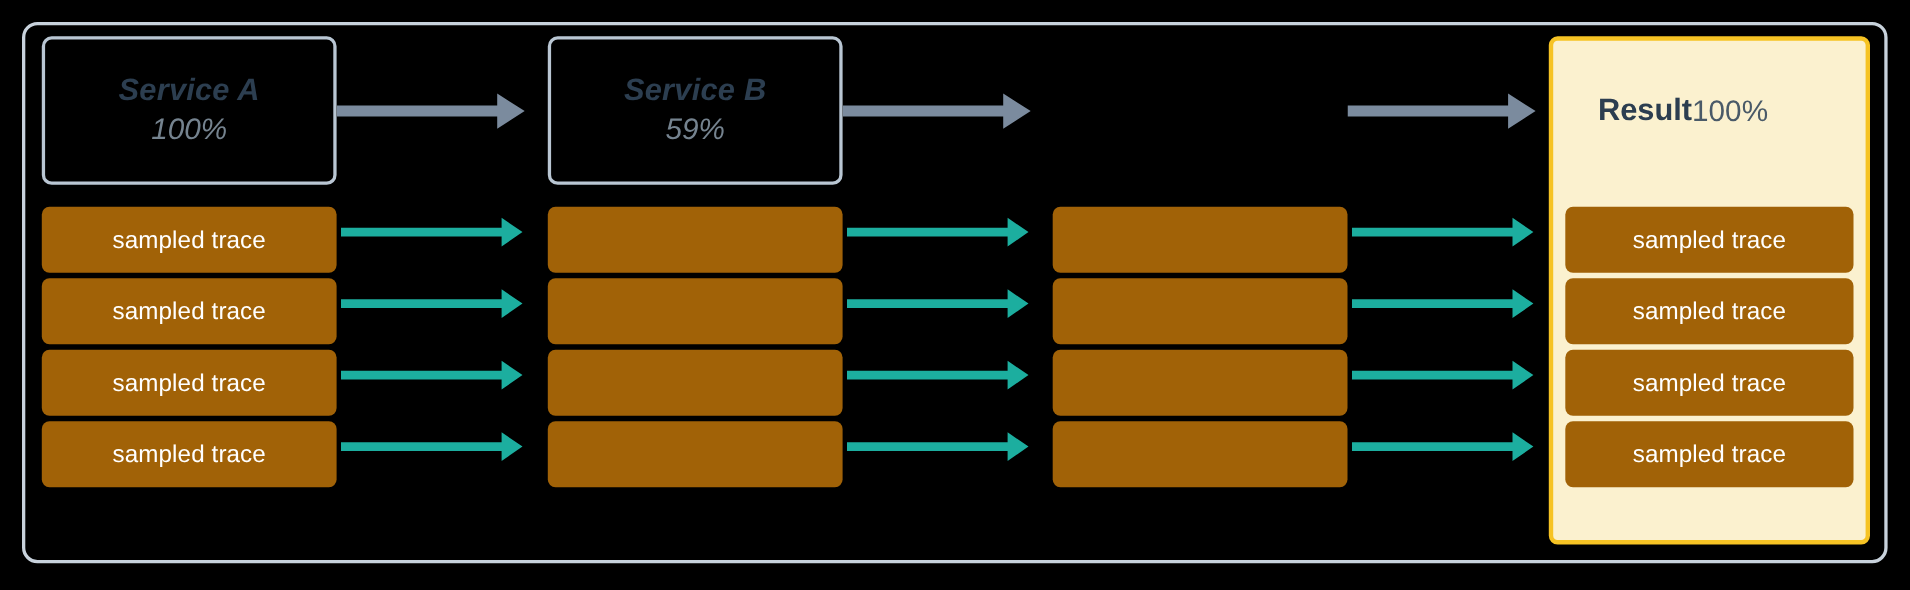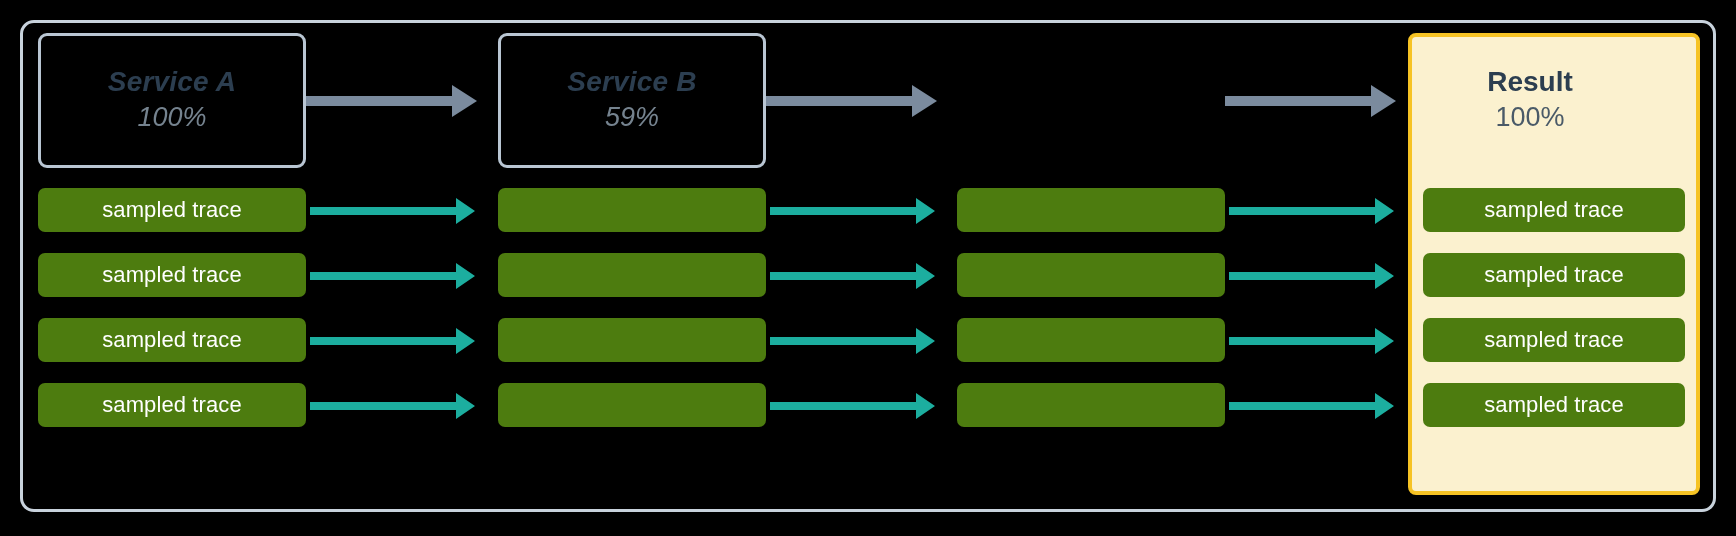--- a/index.html
+++ b/index.html
@@ -78,44 +78,44 @@
   }
 
   
   .result-head {
     position: absolute;
     top: 33px;
     left: 1408px;
     width: 244px;
     height: 135px;
     display: flex;
-    flex-direction: column;
+    flex-direction: row;
     align-items: center;
     justify-content: center;
     pointer-events: none;
   }
   .result-head .svc-title {
     font-size: 28px;
     font-weight: bold;
     color: #2c3e50;
     line-height: 1.15;
   }
   .result-head .svc-pct {
     font-size: 27px;
     color: #4a5a68;
     line-height: 1.25;
     margin-top: 3px;
   }
 
   
   .trace-bar {
     position: absolute;
-    height: 44px;
+    height: 60px;
     border-radius: 7px;
-    background: #4d7c0f;
+    background: #a16207;
     display: flex;
     align-items: center;
     justify-content: center;
     box-sizing: border-box;
   }
   .trace-bar .trace-label {
     font-size: 22px;
     color: #ffffff;
     font-weight: normal;
     letter-spacing: 0.1px;

